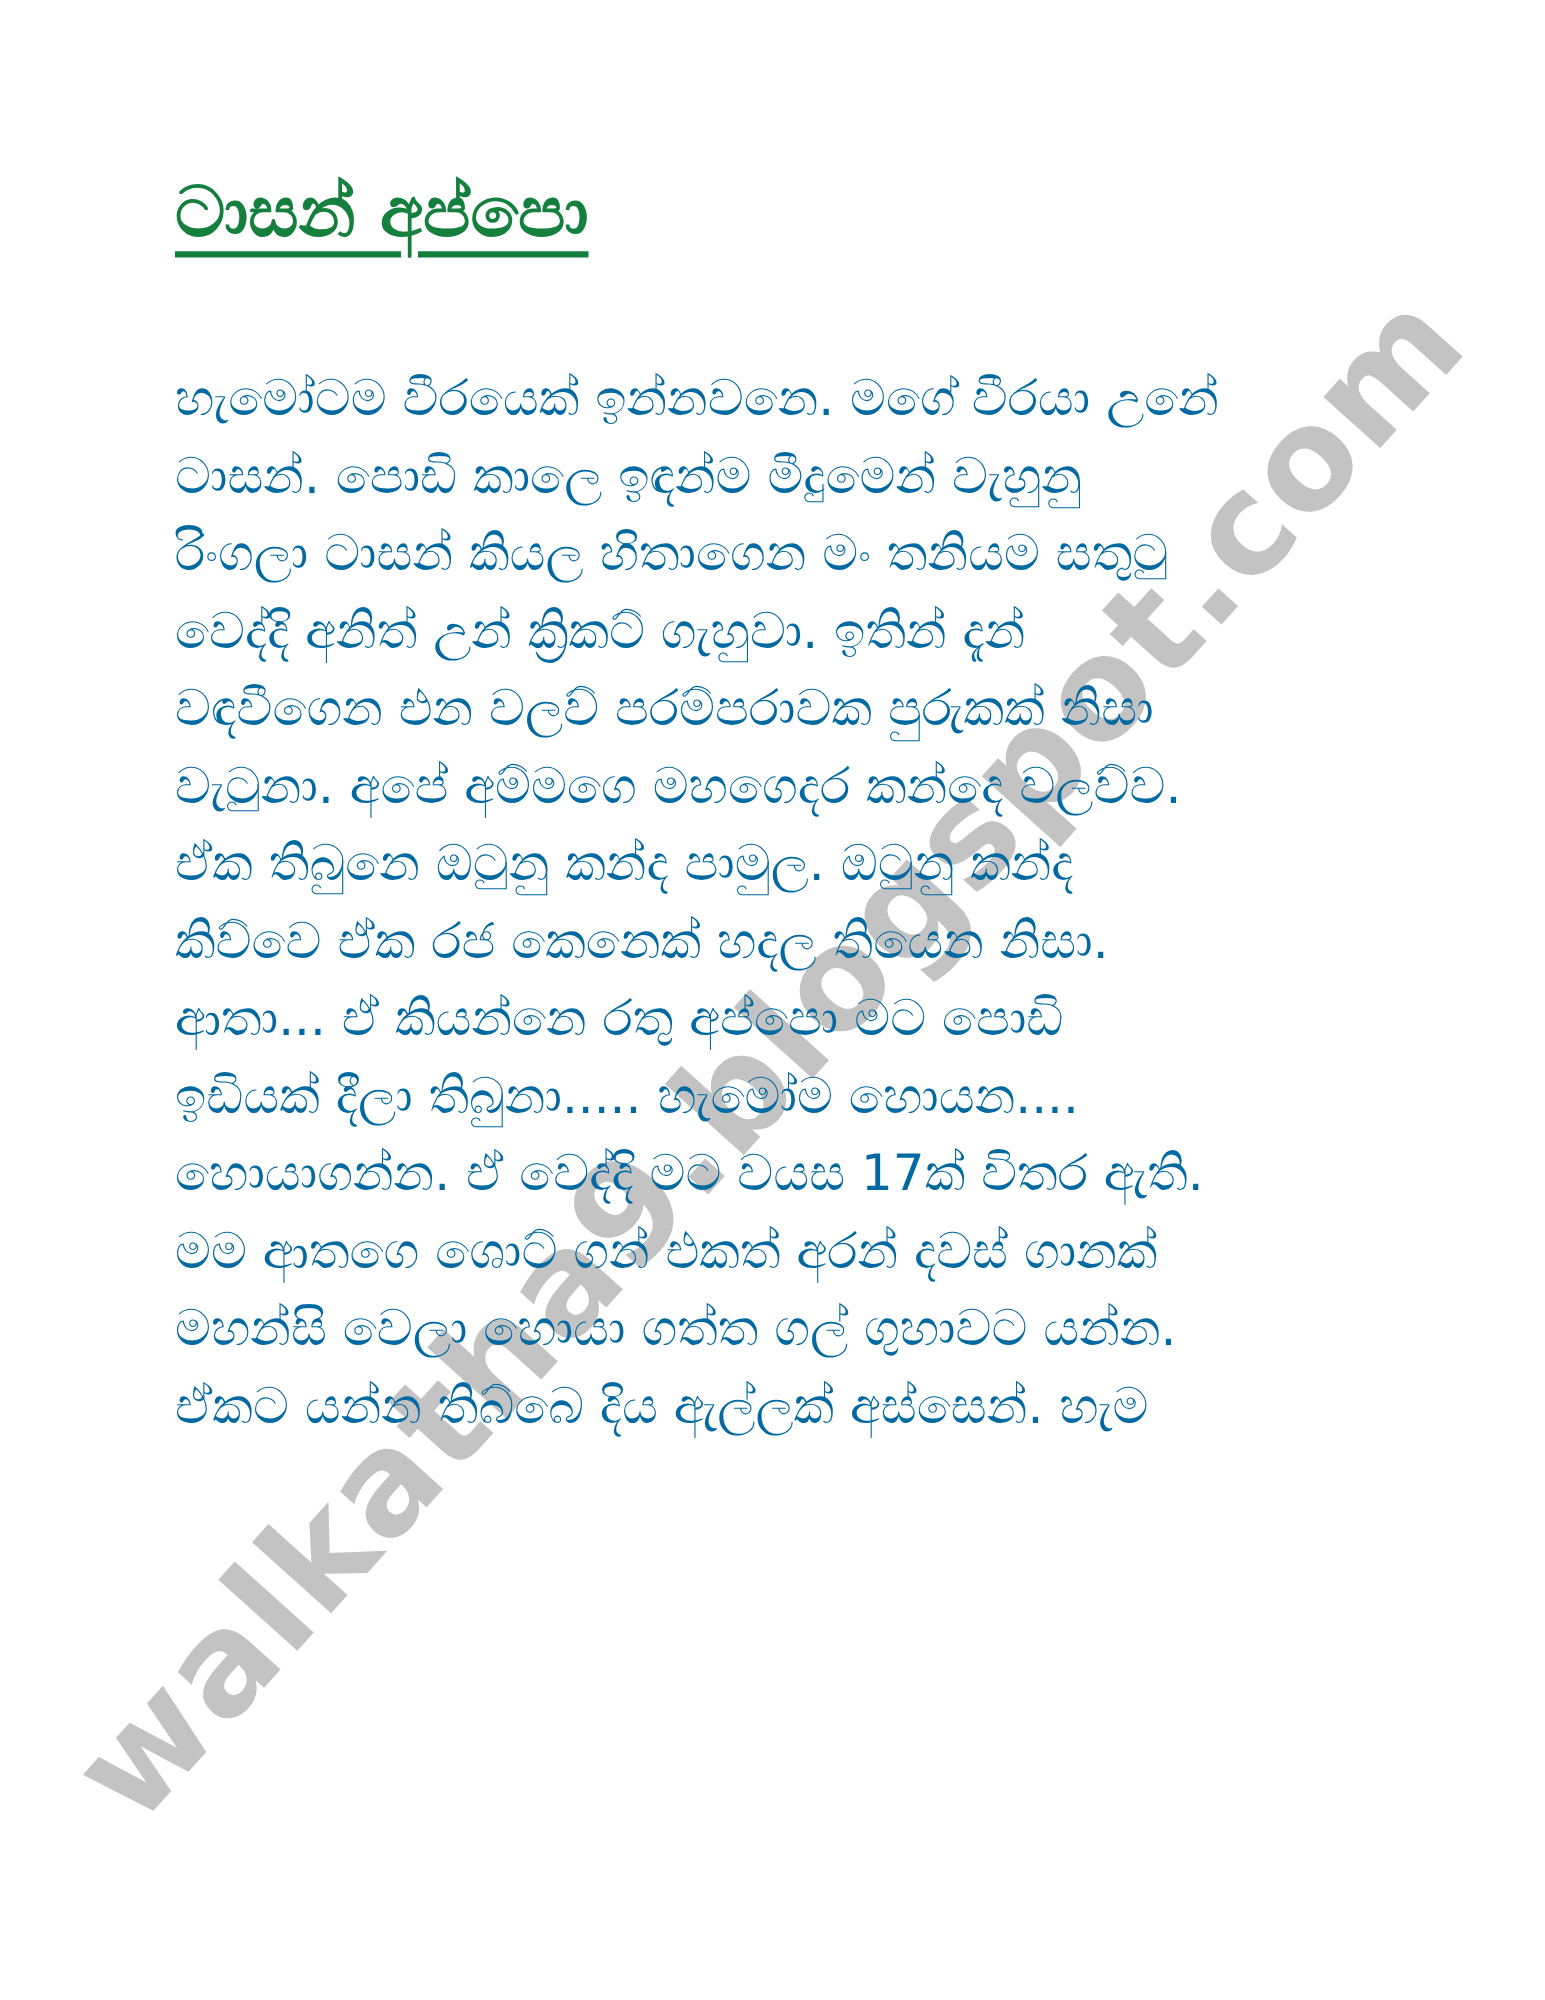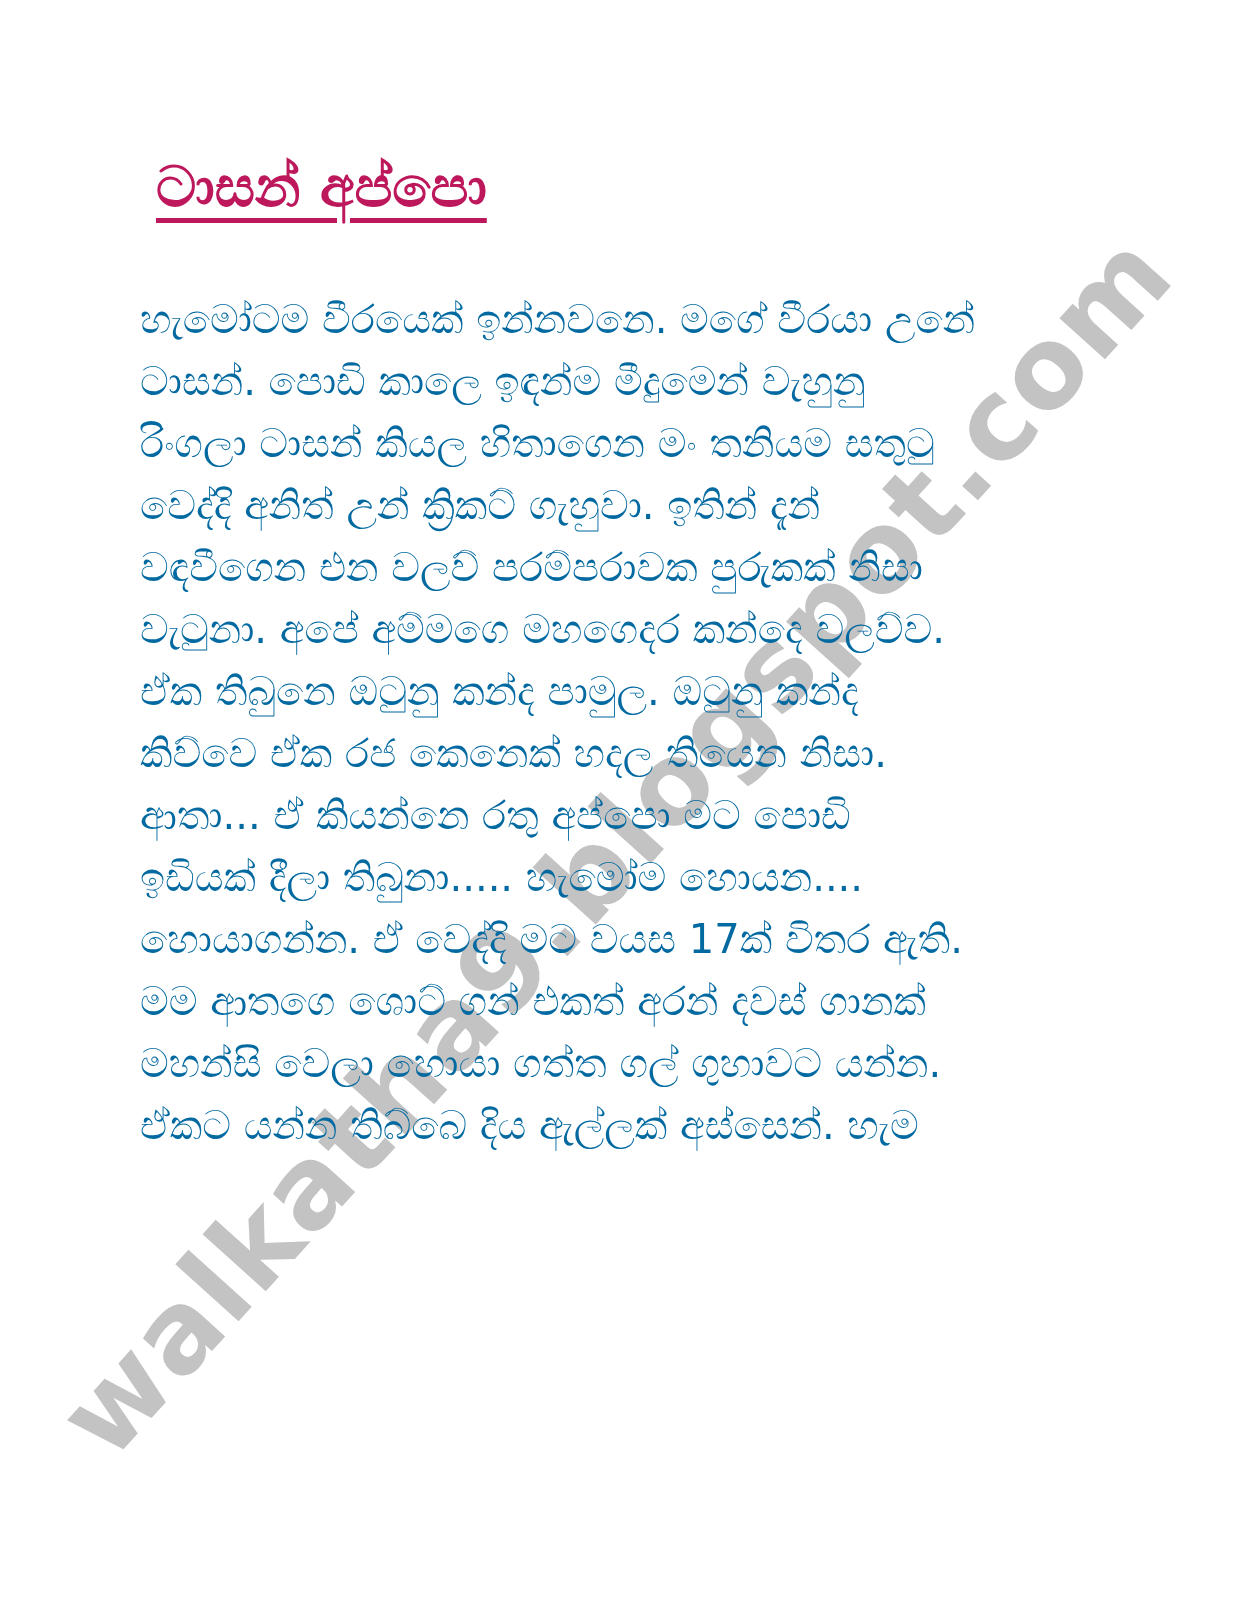--- a/index.html
+++ b/index.html
@@ -27,27 +27,27 @@
     color: #c3c3c3;
     white-space: nowrap;
     z-index: 0;
     user-select: none;
   }
   .content {
     position: relative;
     z-index: 1;
   }
   .title {
-    margin: 16px;
+    margin: 0;
     position: absolute;
     left: 140px;
     top: 138px;
     font-size: 56px;
     font-weight: bold;
-    color: #be185d;
+    color: #15803d;
     text-decoration: underline;
     text-decoration-thickness: 5px;
     text-underline-offset: 12px;
     white-space: nowrap;
   }
   .body-text {
     position: absolute;
     left: 140px;
     top: 288px;
     width: 980px;

